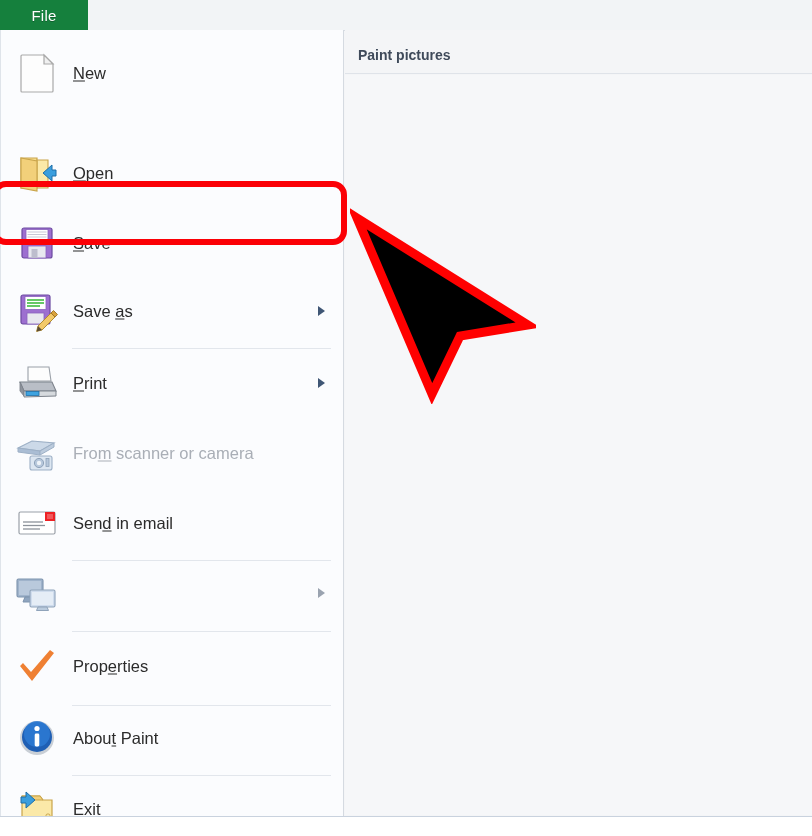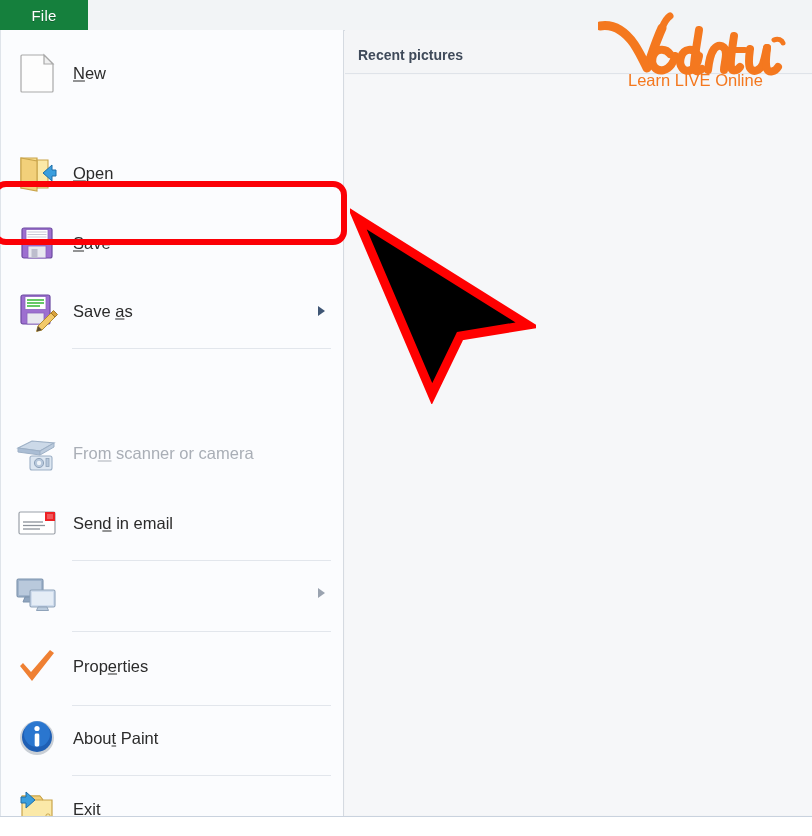--- a/index.html
+++ b/index.html
@@ -192,20 +192,33 @@
             <path d="M24 38 l13 -13 4 4 -13 13 -5.4 1.4 z" fill="#f3c969" stroke="#b08c31" stroke-width="1"></path>
             <path d="M37 25 l4 4 2.5 -2.5 -4 -4 z" fill="#d9a23b" stroke="#9c7226" stroke-width=".9"></path>
             <path d="M22.6 43.4 l1.4 -5.4 4 4 z" fill="#5a4b35"></path>
           </svg>
         </span>
         <span class="lbl">Save <u>a</u>s</span>
         <span class="chev"></span>
       </div>
       <div class="sep" style="top:318px;"></div>
 
+      <div class="mi" style="top:323px;height:60px;">
+        <span class="ic">
+          <svg viewBox="0 0 46 46" width="46" height="46">
+            <path d="M14 7 h21 l2 14 h-23 z" fill="#fdfdfd" stroke="#9aa0a8" stroke-width="1.1"></path>
+            <path d="M6 22 h32 l4 9 h-32 z" fill="#b9bec6" stroke="#7d838c" stroke-width="1.1"></path>
+            <path d="M6 22 l4 9 v5 l-4 -5 z" fill="#8d939c" stroke="#7d838c" stroke-width=".9"></path>
+            <path d="M10 31 h32 v5 l-32 1 z" fill="#d6dade" stroke="#7d838c" stroke-width="1"></path>
+            <rect x="12" y="31.5" width="13" height="4" fill="#3ea3e0" stroke="#1f6fa8" stroke-width=".8"></rect>
+          </svg>
+        </span>
+        <span class="lbl"><u>P</u>rint</span>
+        <span class="chev"></span>
+      </div>
 
       <div class="mi dim" style="top:393px;height:60px;">
         <span class="ic">
           <svg viewBox="0 0 46 46" width="46" height="46">
             <path d="M4 18 l14 -7 22 2 -14 8 z" fill="#ccd9e8" stroke="#9db0c6" stroke-width="1.1"></path>
             <path d="M4 18 l22 3 v4 l-22 -3 z" fill="#aabdd4" stroke="#9db0c6" stroke-width="1"></path>
             <path d="M26 21 l14 -8 v4 l-14 8 z" fill="#bccbdd" stroke="#9db0c6" stroke-width="1"></path>
             <rect x="16" y="26" width="22" height="14" rx="2" fill="#dce6f1" stroke="#9db0c6" stroke-width="1.1"></rect>
             <circle cx="25" cy="33" r="4.6" fill="#b6c7db" stroke="#8fa3ba" stroke-width="1"></circle>
             <circle cx="25" cy="33" r="2.2" fill="#eef3f8"></circle>
@@ -280,50 +293,32 @@
             <rect x="32" y="28" width="4" height="11" rx="1.6" fill="#f7e7a6" stroke="#c9a44a" stroke-width="1"></rect>
           </svg>
         </span>
         <span class="lbl">E<u>x</u>it</span>
       </div>
 
     </div>
 
     <div class="right-pane">
       <div class="recent-header">
-        <span>Recent pictures</span>
+        <span>Paint pictures</span>
       </div>
       <div class="recent-list"></div>
     </div>
 
   </div>
 
   <div class="bottom-rule"></div>
   <div class="bottom-strip"></div>
 
   <div class="hl"></div>
 
   <div class="cursor">
     <svg viewBox="0 0 186 196" width="186" height="196">
       <path d="M7 10 L178 117 L110 128 L82 186 Z" fill="#000000" stroke="#ff0000" stroke-width="9" stroke-linejoin="miter"></path>
     </svg>
   </div>
 
-  <div class="logo">
-    <svg viewBox="0 0 206 82" width="206" height="82">
-      <g fill="none" stroke="#f4781f" stroke-linecap="round" stroke-linejoin="round">
-        <path d="M2 14 C14 12 26 18 36 32 C42 41 46 50 49 56 C53 45 58 29 64 16" stroke-width="9"></path>
-        <path d="M64 16 C66 11 69 6 72 4" stroke-width="7"></path>
-        <path d="M72 42 C68 36 58 36 55 44 C52 53 58 60 66 58 C72 56 76 50 77 44" stroke-width="8"></path>
-        <path d="M101 18 C99 32 96 47 96 54 C96 60 100 61 104 57" stroke-width="8"></path>
-        <path d="M99 42 C95 36 86 36 83 45 C80 54 86 61 93 58 C97 56 100 50 101 44" stroke-width="8"></path>
-        <path d="M110 58 C111 49 113 41 116 37 C121 31 128 34 128 42 C128 48 126 53 126 58" stroke-width="8"></path>
-        <path d="M136 24 C134 38 132 49 133 55 C134 60 139 59 142 55" stroke-width="8"></path>
-        <path d="M130 38 h17" stroke-width="6"></path>
-        <path d="M152 37 C151 45 150 52 152 56 C155 61 162 59 165 52 C167 46 168 40 169 36" stroke-width="8"></path>
-        <path d="M169 36 C168 45 167 53 169 57 C171 61 177 60 180 55" stroke-width="8"></path>
-        <path d="M176 28 C180 26 184 28 185 31" stroke-width="5"></path>
-      </g>
-      <text class="tagtext" x="30" y="74" font-family="Liberation Sans, sans-serif" font-size="16.5" fill="#f4781f">Learn LIVE Online</text>
-    </svg>
-  </div>
 
 </div>
 
 </body></html>

